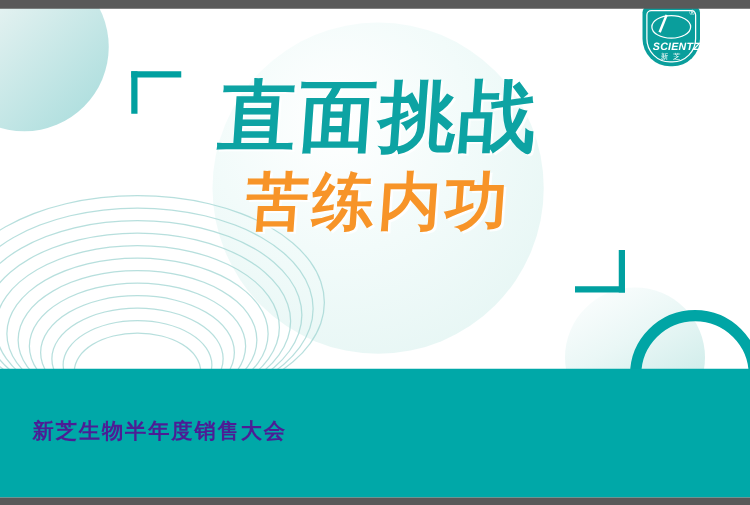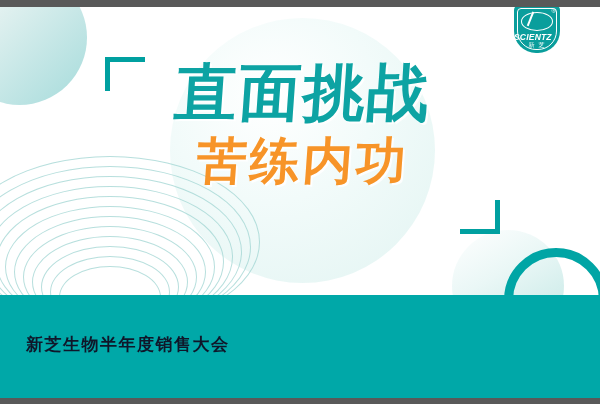--- a/index.html
+++ b/index.html
@@ -158,21 +158,21 @@
     bottom: 6px;
     width: 600px;
     height: 103px;
     background: #00a8a8;
     z-index: 20;
   }
   .band-text {
     position: absolute;
     left: 26px;
     top: 38px;
-    color: #0f172a;
+    color: #4c1d95;
     font-family: "DejaVu Sans", "Liberation Sans", sans-serif;
     font-size: 17px;
     font-weight: bold;
     letter-spacing: 1.5px;
     white-space: nowrap;
   }
 
   
   .logo {
     position: absolute;
@@ -215,21 +215,21 @@
     width: 14px;
     height: 15px;
     border-left: 2px solid #ffffff;
     transform: rotate(22deg);
   }
   .logo-word {
     position: absolute;
     left: 0;
     top: 27px;
     width: 46px;
-    text-align: left;
+    text-align: right;
     color: #ffffff;
     font-family: "Liberation Sans", sans-serif;
     font-size: 8.5px;
     font-weight: bold;
     font-style: italic;
     letter-spacing: .2px;
   }
   .logo-cn {
     position: absolute;
     left: 0;

